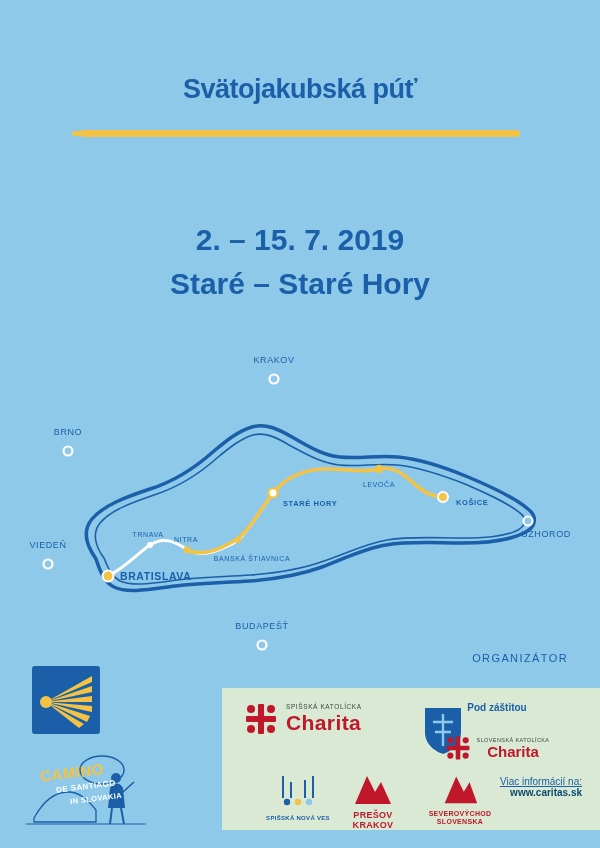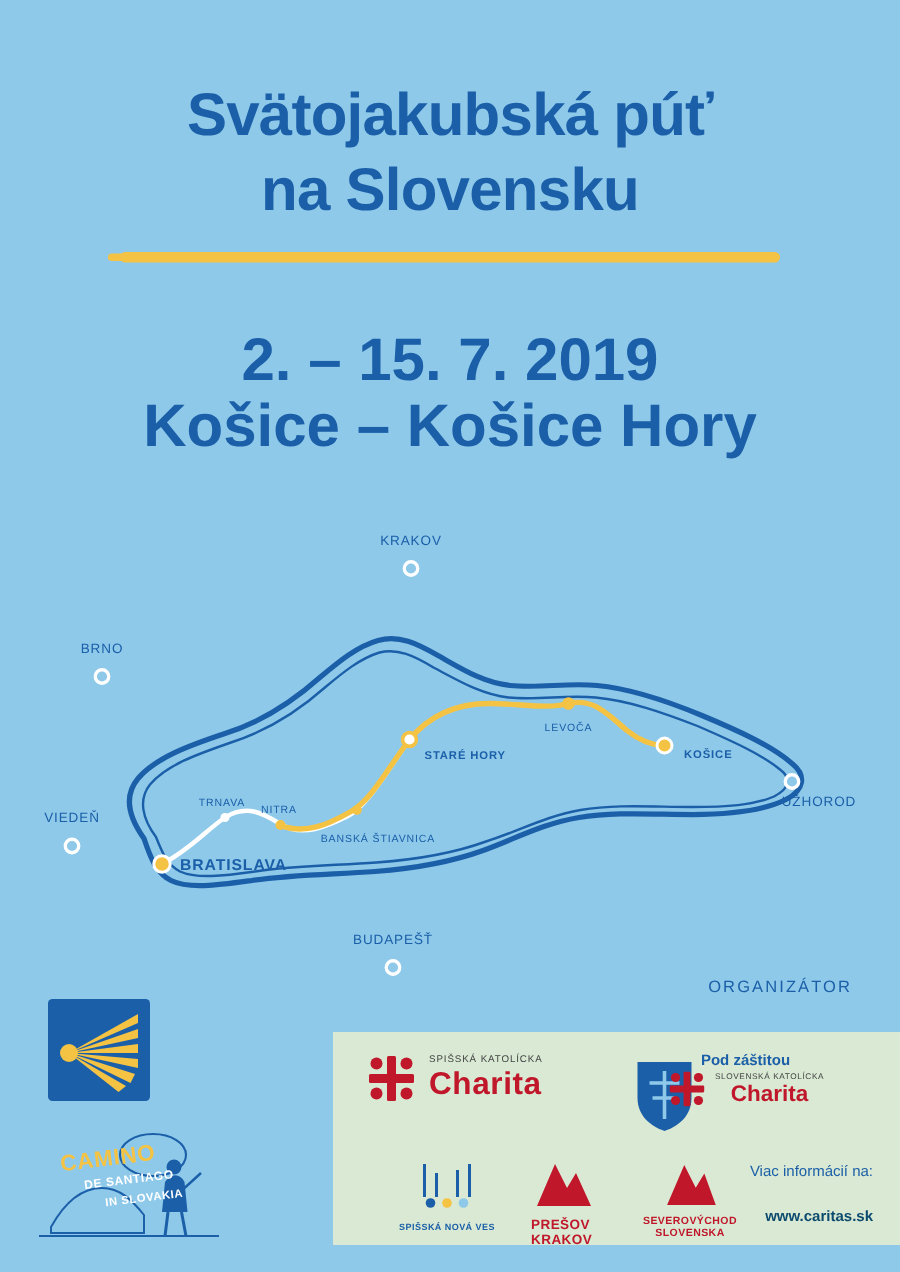--- a/index.html
+++ b/index.html
@@ -23,24 +23,25 @@
   
   .title-block {
     position: absolute;
     top: 52px;
     left: 0;
     width: 600px;
     text-align: center;
   }
   .title-line {
     color: #1b5fa8;
-    font-size: 40px;
+    font-size: 27px;
     font-weight: bold;
     line-height: 50px;
     letter-spacing: -0.5px;
+    margin-top: 12px;
   }
   .title-rule {
     margin: 16px auto 0 auto;
     width: 440px;
     height: 7px;
     background: #f5c344;
     border-radius: 4px;
     position: relative;
   }
   .title-rule:before {
@@ -55,21 +56,21 @@
   }
   .subtitle-block {
     position: absolute;
     top: 218px;
     left: 0;
     width: 600px;
     text-align: center;
   }
   .subtitle-line {
     color: #1b5fa8;
-    font-size: 40px;
+    font-size: 30px;
     font-weight: bold;
     line-height: 44px;
   }
   
   .map-area {
     position: absolute;
     top: 345px;
     left: 0;
     width: 500px;
     height: 320px;
@@ -183,21 +184,21 @@
     position: absolute;
     right: 18px;
     top: 14px;
     width: 170px;
     text-align: center;
   }
   .pz-title {
     color: #1b5fa8;
     font-size: 10px;
     font-weight: bold;
-    margin-bottom: 0;
+    margin-bottom: 22px;
   }
   .pz-charita-row {
     display: flex;
     align-items: center;
     justify-content: center;
     gap: 6px;
   }
   .pz-charita-word {
     color: #c0172b;
     font-size: 15px;
@@ -212,21 +213,22 @@
   .viac-info {
     position: absolute;
     right: 18px;
     top: 88px;
     width: 176px;
     text-align: right;
   }
   .viac-text {
     color: #1b5fa8;
     font-size: 10px;
-    margin-bottom: 19px;
+    margin-bottom: 0;
+    text-decoration: underline;
   }
   .viac-url {
     color: #0c4a6e;
     font-size: 10px;
     font-weight: bold;
   }
   .spisska-nova-ves {
     position: absolute;
     left: 28px;
     top: 84px;
@@ -235,24 +237,24 @@
   }
   .snv-label {
     color: #1b5fa8;
     font-size: 6px;
     font-weight: bold;
     letter-spacing: 0.3px;
     margin-top: 3px;
   }
   .presov-badge {
     position: absolute;
-    left: 132px;
+    left: 120px;
     top: 84px;
     width: 62px;
-    text-align: left;
+    text-align: center;
   }
   .presov-word {
     color: #c0172b;
     font-size: 9px;
     font-weight: bold;
     line-height: 10px;
     letter-spacing: 0.3px;
   }
   .severo-badge {
     position: absolute;
@@ -276,27 +278,26 @@
     text-align: center;
   }
 </style>
 </head>
 <body>
 
 <div class="poster">
 
   <div class="title-block">
     <div class="title-line">Svätojakubská púť</div>
-    <div class="title-line">na Slovensku</div>
     <div class="title-rule"></div>
   </div>
 
   <div class="subtitle-block">
     <div class="subtitle-line">2. – 15. 7. 2019</div>
-    <div class="subtitle-line">Košice – Košice Hory</div>
+    <div class="subtitle-line">Staré – Staré Hory</div>
   </div>
 
   <div class="map-area">
     <svg class="map-svg" width="600" height="320" viewBox="0 0 600 320">
 
       <path d="M96 214
            C 86 200, 82 186, 92 174
            C 104 160, 126 152, 150 144
            C 176 136, 196 122, 214 106
            C 226 96, 238 86, 252 82

